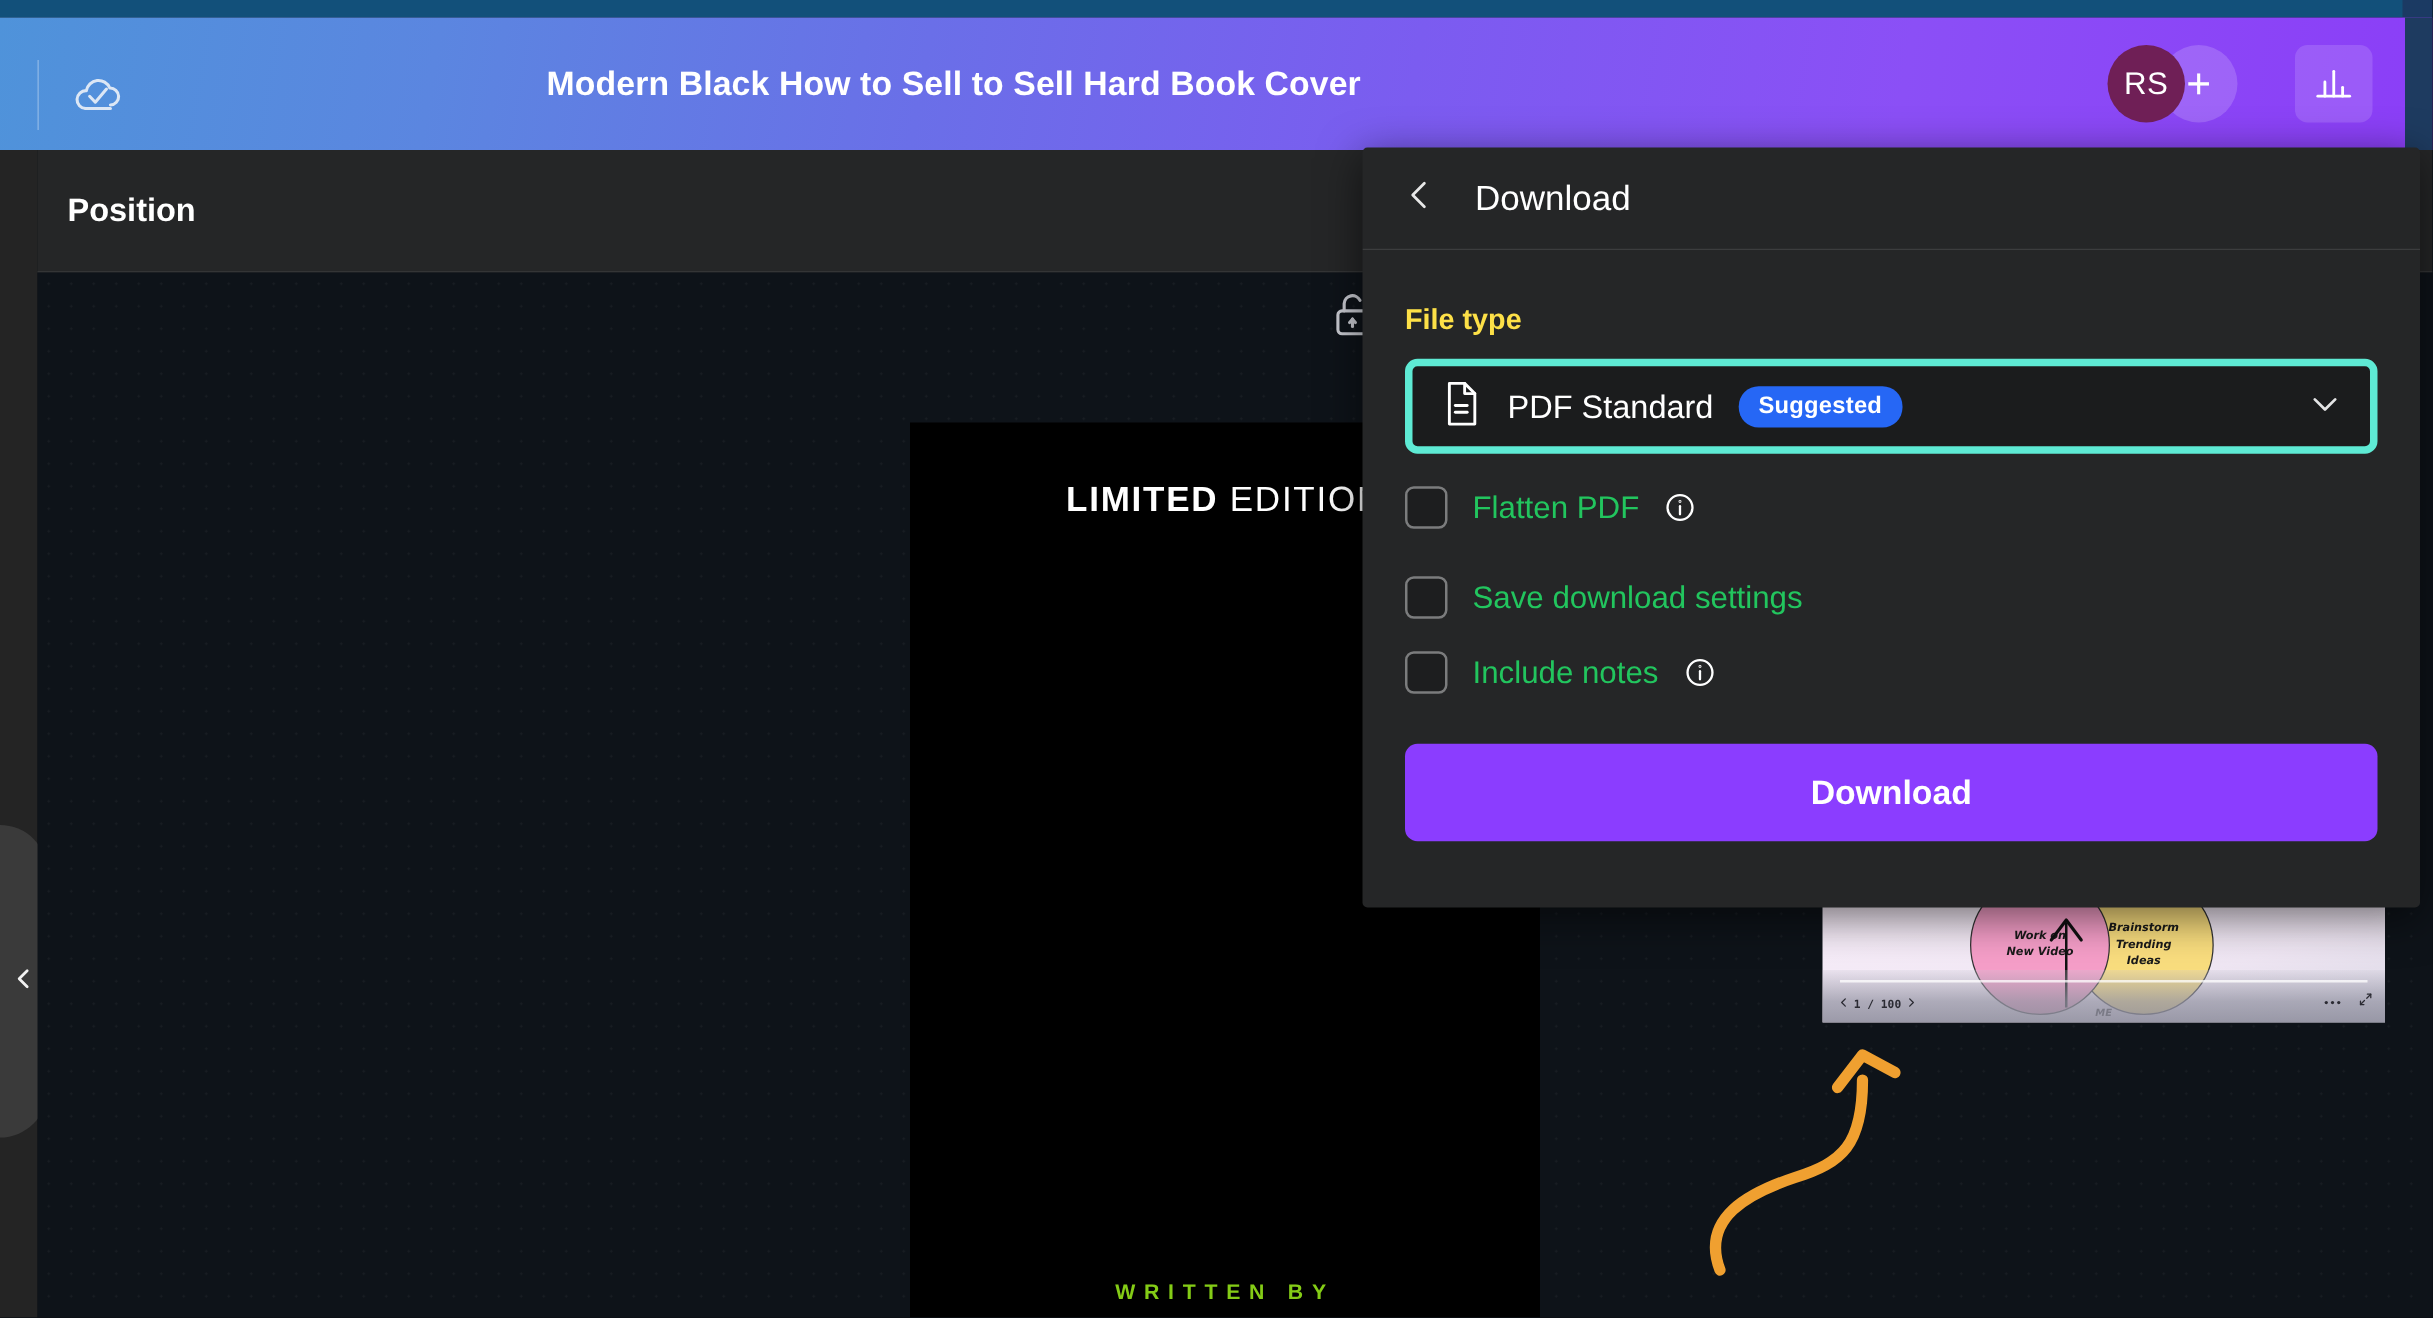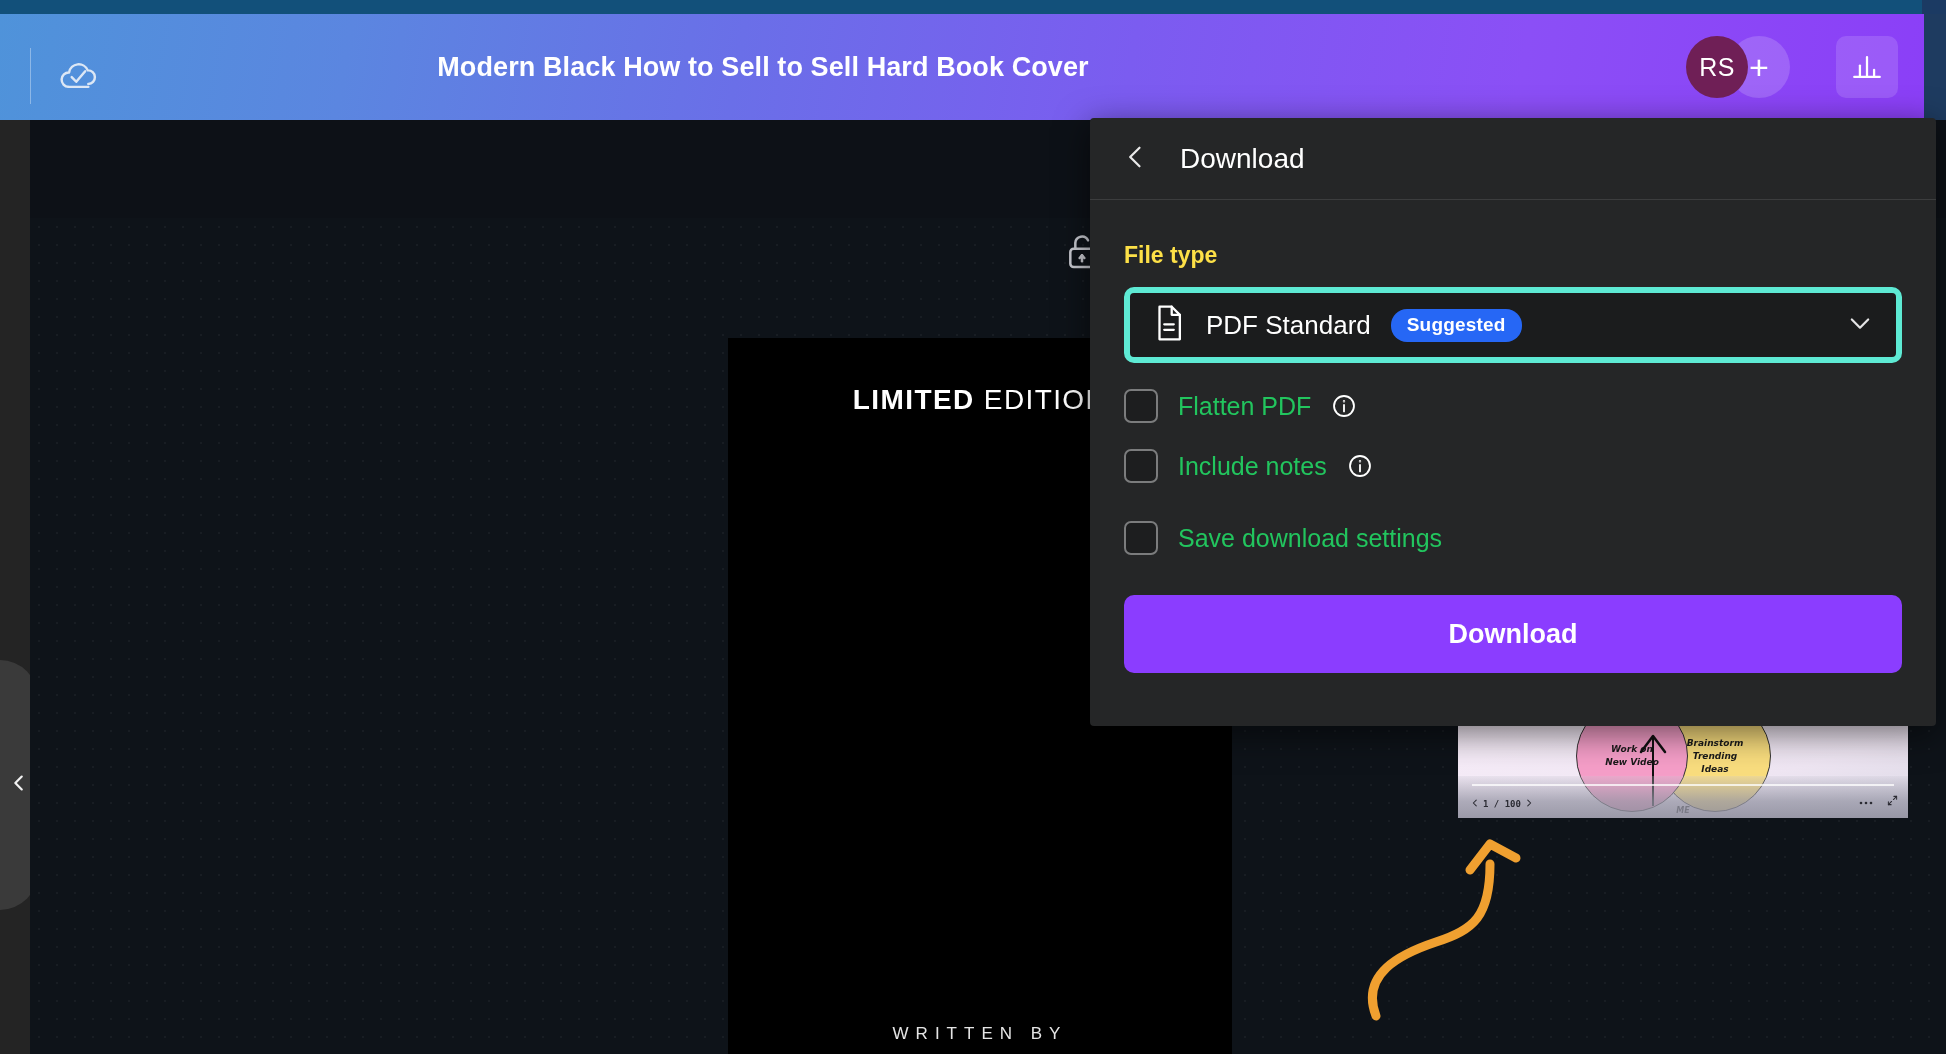--- a/index.html
+++ b/index.html
@@ -109,21 +109,21 @@
   }
   .cover-title {
     position: absolute; left: 0; right: 0; top: 46px;
     text-align: center; color: #ffffff; font-size: 28px; letter-spacing: 1.4px;
     white-space: nowrap;
   }
   .cover-title b { font-weight: 800; }
   .cover-title span { font-weight: 300; }
   .written-by {
     position: absolute; left: 0; right: 0; bottom: 14px; text-align: center;
-    color: #e5e5e5; font-size: 17px; letter-spacing: 7px; font-weight: 400;
+    color: #84cc16; font-size: 17px; letter-spacing: 7px; font-weight: 700;
   }
   .lock-icon {
     position: absolute; left: 1032px; top: 12px; width: 40px; height: 44px;
   }
   .squiggle { position: absolute; left: 638px; top: 486px; width: 260px; height: 200px; }
 
   
   .slide {
     position: absolute; left: 730px; top: 280px; width: 450px; height: 200px;
     background: linear-gradient(165deg,#f8edf9 0%, #f6ecf8 45%, #efe6f3 75%, #d9d7e4 100%);
@@ -265,20 +265,23 @@
 
   <div class="left-rail"></div>
   <div class="rail-tab">
     <span>
       <svg width="22" height="22" viewBox="0 0 24 24" fill="none" stroke="#f2f2f2" stroke-width="2.4" stroke-linecap="round" stroke-linejoin="round">
         <path d="M15 5l-7 7 7 7"></path>
       </svg>
     </span>
   </div>
 
+  <div class="position-bar">
+    <div class="lbl">Position</div>
+  </div>
 
   <div class="canvas-area">
 
     <div class="lock-icon">
       <svg width="40" height="44" viewBox="0 0 24 26" fill="none" stroke="#c9cbd2" stroke-width="1.5" stroke-linecap="round" stroke-linejoin="round">
         <rect x="5" y="11" width="14" height="11" rx="2"></rect>
         <path d="M8 11V7.5A4 4 0 0 1 15.6 6"></path>
         <path d="M12 15v3.5"></path>
         <path d="M12 15l-1.4 1.6"></path>
         <path d="M12 15l1.4 1.6"></path>
@@ -392,34 +395,34 @@
         <span class="opt-label">Flatten PDF</span>
         <span class="info-icon">
           <svg width="26" height="26" viewBox="0 0 24 24" fill="none" stroke="#ffffff" stroke-width="1.7" stroke-linecap="round" stroke-linejoin="round">
             <circle cx="12" cy="12" r="9.2"></circle>
               <path d="M12 11v6"></path>
               <circle cx="12" cy="7.6" r=".3" fill="#fff" stroke-width="1.6"></circle>
           </svg>
         </span>
       </div>
 
+      <div class="opt-row" style="margin-top:38px;">
+        <span class="cbox"></span>
+        <span class="opt-label">Save download settings</span>
+      </div>
+
       <div class="opt-row" style="margin-top:26px;">
         <span class="cbox"></span>
         <span class="opt-label">Include notes</span>
         <span class="info-icon">
           <svg width="26" height="26" viewBox="0 0 24 24" fill="none" stroke="#ffffff" stroke-width="1.7" stroke-linecap="round" stroke-linejoin="round">
             <circle cx="12" cy="12" r="9.2"></circle>
               <path d="M12 11v6"></path>
               <circle cx="12" cy="7.6" r=".3" fill="#fff" stroke-width="1.6"></circle>
           </svg>
         </span>
       </div>
 
-      <div class="opt-row" style="margin-top:38px;">
-        <span class="cbox"></span>
-        <span class="opt-label">Save download settings</span>
-      </div>
-
       <div class="dl-btn" style="margin-top:40px;">Download</div>
     </div>
   </div>
 
 </div>
 
 </body></html>

